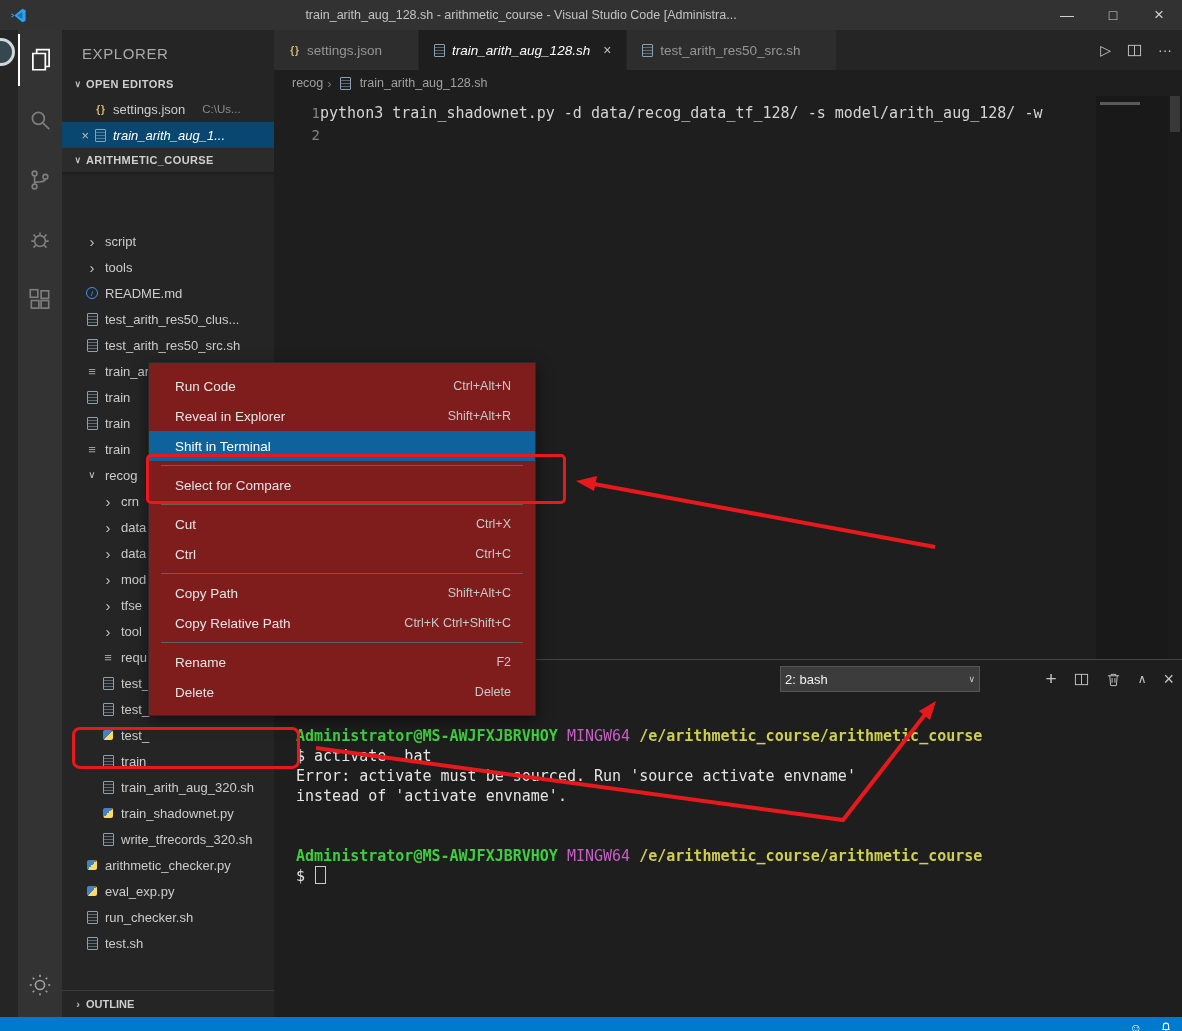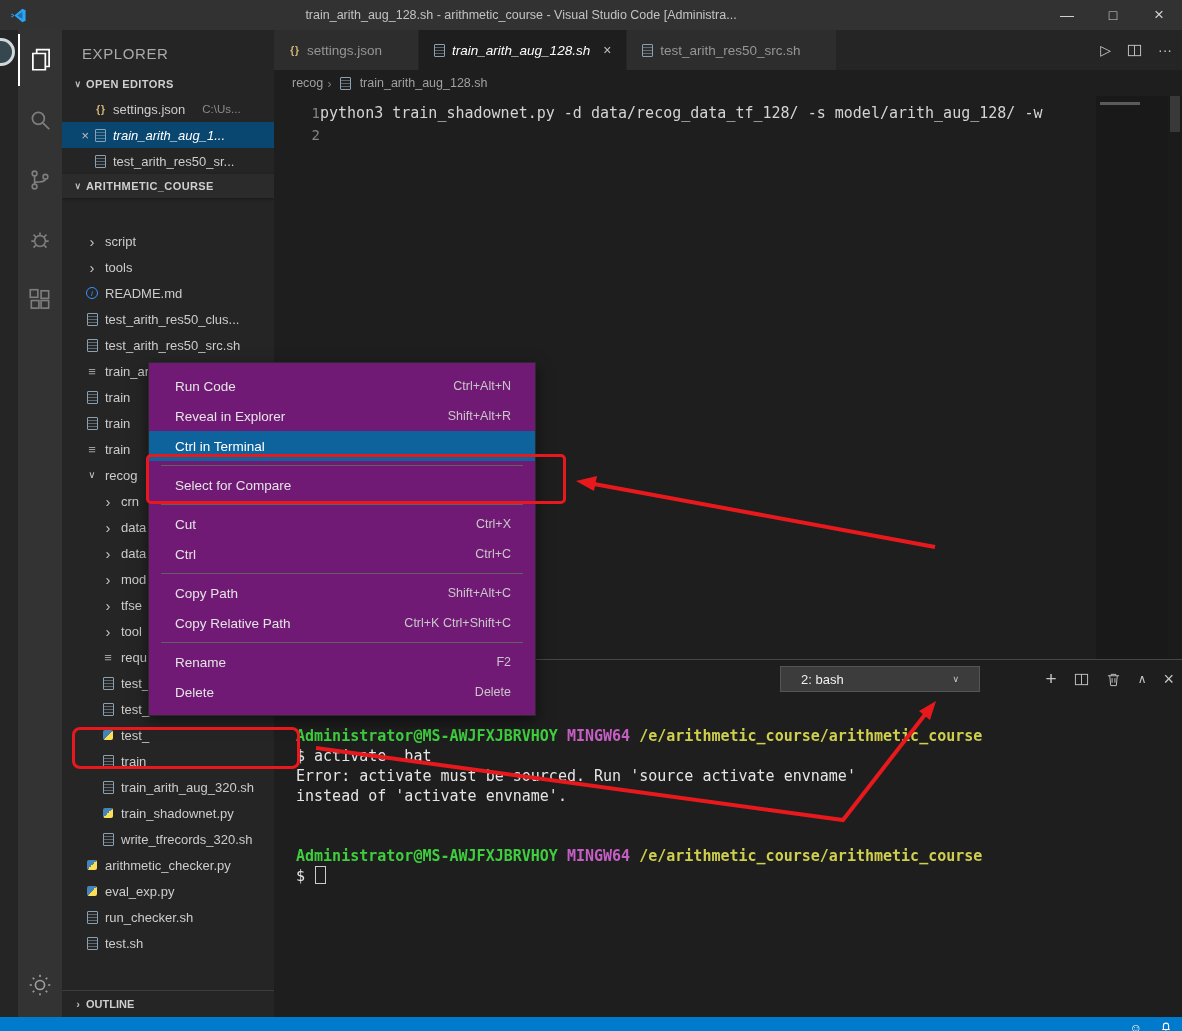--- a/index.html
+++ b/index.html
@@ -70,40 +70,40 @@
   .minimap::before{content:"";position:absolute;left:4px;top:6px;width:40px;height:3px;background:#5a5a5a}
   .vscroll{position:absolute;top:0;right:0;width:14px;bottom:0;background:#1b1b1b}
   .vscroll::before{content:"";position:absolute;top:0;left:2px;right:2px;height:36px;background:#393939}
   
   .panel{height:357px;flex:none;border-top:1px solid #464646;position:relative;background:#1e1e1e}
   .panel-header{height:38px;position:relative}
   .panel-tabs{position:absolute;left:194px;top:0;height:38px;display:flex;align-items:center}
   .ptab{font-size:11px;letter-spacing:.4px;color:#969696;margin-right:21px;padding-bottom:3px;cursor:pointer}
   .ptab.active{color:#e7e7e7;border-bottom:1px solid #e7e7e7}
   .shell-select{position:absolute;left:506px;top:6px;width:200px;height:26px;box-sizing:border-box;background:#3c3c3c;border:1px solid #555;
-     display:flex;align-items:center;font-size:13px;color:#f0f0f0;padding:0 20px;cursor:pointer}
+     display:flex;align-items:center;font-size:13px;color:#f0f0f0;padding:0 4px;cursor:pointer}
   .shell-select .val{flex:1}
   .shell-select .chev{font-size:9px;color:#cccccc}
   .panel-actions{position:absolute;right:8px;top:0;height:38px;display:flex;align-items:center;gap:17px;color:#c5c5c5}
   .panel-actions .act{cursor:pointer;display:flex;align-items:center;font-size:16px}
   .terminal{position:absolute;left:0;top:38px;right:0;bottom:0;padding:28px 0 0 22px;overflow:hidden}
   .tline{height:20px;line-height:20px;font-family:"DejaVu Sans Mono",monospace;font-size:15px;white-space:pre}
   .t-user{color:#3ece3e;font-weight:700}
-  .t-env{color:#c55fc5;font-weight:700}
+  .t-env{color:#c55fc5;font-weight:400}
   .t-path{color:#cfcf4e;font-weight:700}
   .t-plain{color:#e5e5e5}
   .t-cursor{display:inline-block;width:9px;height:16px;border:1px solid #cccccc;vertical-align:-3px;margin-left:1px}
   
   .statusbar{position:absolute;left:0;right:0;bottom:-8px;height:22px;background:#007acc;color:#fff;display:flex;align-items:center;
      font-size:12px;padding:0 10px 0 18px;box-sizing:border-box;z-index:6}
   .sb-left{display:flex;gap:16px}
   .sb-right{margin-left:auto;display:flex;gap:18px;align-items:center}
   .sb-item{white-space:nowrap;cursor:pointer}
   
-  .contextmenu{position:absolute;left:148px;top:362px;width:388px;background:#701a75;box-shadow:0 5px 14px rgba(0,0,0,.55);
+  .contextmenu{position:absolute;left:148px;top:362px;width:388px;background:#7f1d1d;box-shadow:0 5px 14px rgba(0,0,0,.55);
      padding:8px 0;z-index:40;border:1px solid #2a2a2a;box-sizing:border-box}
   .menu-item{height:30px;display:flex;align-items:center;padding:0 24px 0 26px;font-size:13.5px;color:#e4e4e4;cursor:pointer}
   .mi-label{flex:1;white-space:nowrap}
   .mi-key{color:#c8c8c8;font-size:12.5px;white-space:nowrap}
   .menu-item.hl{background:#0e639c;color:#ffffff}
   .menu-item.sep{height:1px;background:#606060;margin:4px 12px;padding:0}
   
   .annotations{position:absolute;inset:0;z-index:60;pointer-events:none}
   .annot-svg{position:absolute;inset:0;width:100%;height:100%}
   .redbox{position:absolute;border:3px solid #e8191c;border-radius:5px}
@@ -199,26 +199,20 @@
       <div class="oe-row k-braces">
           <span class="oe-close"></span>
           <span class="fic"></span>
           <span class="oe-label">settings.json</span>
           <span class="oe-detail">C:\Us...</span>
         </div>
         <div class="oe-row k-sh active italic">
           <span class="oe-close">×</span>
           <span class="fic"></span>
           <span class="oe-label">train_arith_aug_1...</span>
-          <span class="oe-detail"></span>
-        </div>
-        <div class="oe-row k-sh">
-          <span class="oe-close"></span>
-          <span class="fic"></span>
-          <span class="oe-label">test_arith_res50_sr...</span>
           <span class="oe-detail"></span>
         </div>
     </div>
     <div class="sect shadow">
       <span class="chev">∨</span>
       <span>ARITHMETIC_COURSE</span>
     </div>
     <div class="sidebar-tree">
       <div class="tree-row k-folder ind1">
           <span class="fic"></span>
@@ -432,21 +426,21 @@
   <div class="contextmenu">
     <div class="menu-item">
         <span class="mi-label">Run Code</span>
         <span class="mi-key">Ctrl+Alt+N</span>
       </div>
       <div class="menu-item">
         <span class="mi-label">Reveal in Explorer</span>
         <span class="mi-key">Shift+Alt+R</span>
       </div>
       <div class="menu-item hl">
-        <span class="mi-label">Ctrl in Terminal</span>
+        <span class="mi-label">Shift in Terminal</span>
         <span class="mi-key"></span>
       </div>
       <div class="menu-item sep">
         
         
       </div>
       <div class="menu-item">
         <span class="mi-label">Select for Compare</span>
         <span class="mi-key"></span>
       </div>

